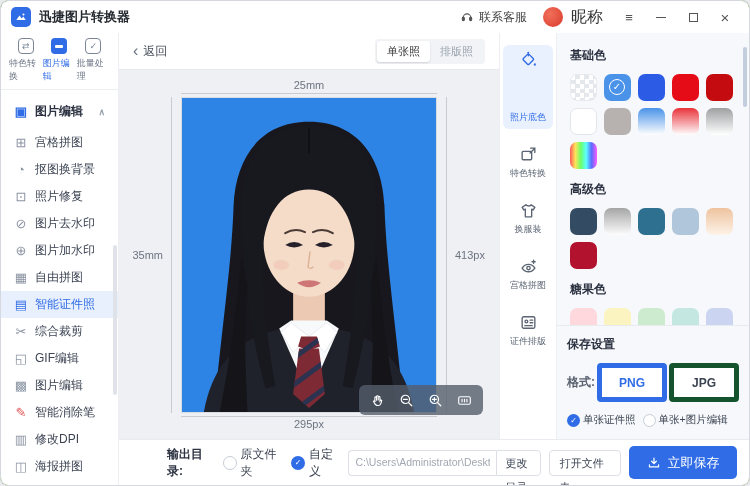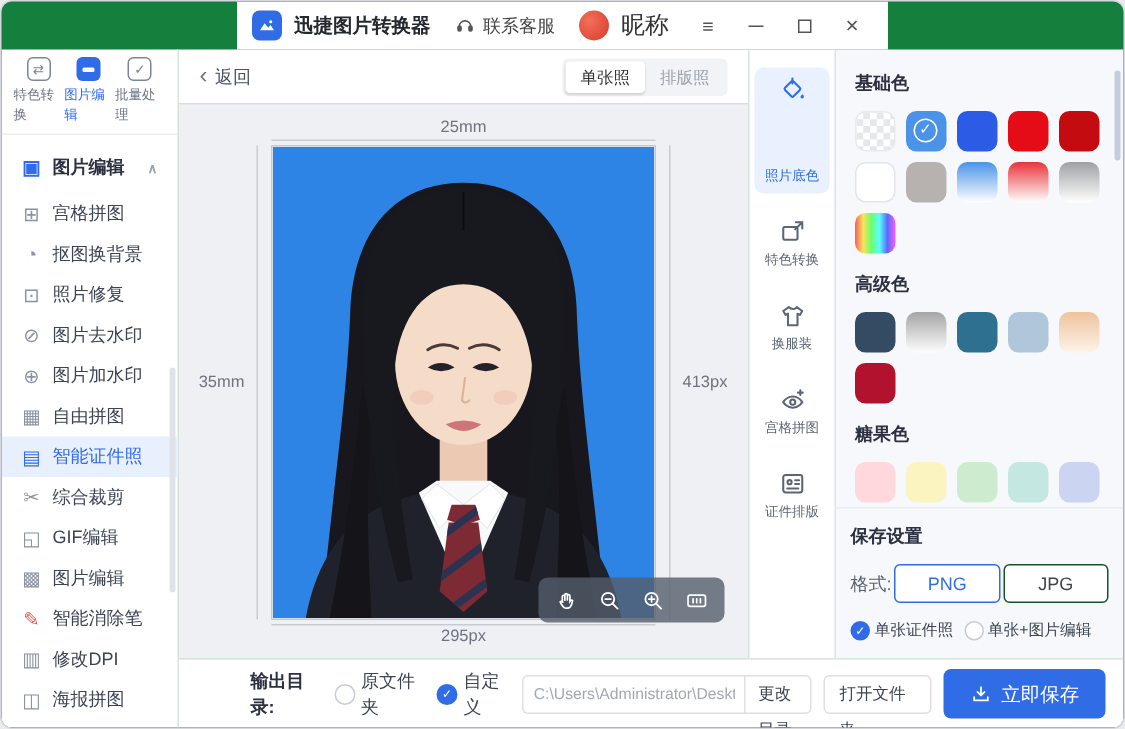--- a/index.html
+++ b/index.html
@@ -1,18 +1,18 @@
 <!DOCTYPE html>
 <html><head>
 <meta charset="utf-8">
 <style>
   * { box-sizing: border-box; margin: 0; padding: 0; }
   html,body { width:750px; height:486px; }
   body { font-family: "Liberation Sans", sans-serif; background:#e9ebef; }
-  .window { width:750px; height:486px; background:#15803d; border:1px solid #d5d8de; border-radius:8px; overflow:hidden; display:flex; flex-direction:column;align-items:center; }
+  .window { width:750px; height:486px; background:#4d7c0f; border:1px solid #d5d8de; border-radius:8px; overflow:hidden; display:flex; flex-direction:column; }
 
   
   .titlebar { flex:0 0 32px; display:flex; align-items:center; gap:8px; padding:0 12px 0 10px; background:#fff; }
   .logo { width:20px; height:20px; border-radius:5px; background:#2f6ce6; display:flex; align-items:center; justify-content:center; flex:0 0 20px; }
   .app-title { font-size:13px; font-weight:bold; color:#24292f; }
   .tb-spacer { flex:1; }
   .contact { display:flex; align-items:center; gap:5px; font-size:12px; color:#444; }
   .avatar { width:20px; height:20px; border-radius:50%; background:radial-gradient(circle at 35% 35%, #f2705a, #d83a2c); margin-left:8px; }
   .nickname { font-size:16px; color:#333; margin-right:6px; }
   .winbtn { width:24px; text-align:center; font-size:13px; color:#555; display:flex; align-items:center; justify-content:center; height:22px; }
@@ -83,23 +83,23 @@
   .cgroup:not(:first-child) .cgroup-title { margin-top:8px; }
   .swatch-grid { display:flex; flex-wrap:wrap; gap:7px; margin-bottom:12px; }
   .swatch { width:27px; height:27px; border-radius:7px; position:relative; cursor:default; }
   .swatch.bordered { border:1px solid #e2e5ea; }
   .swatch.checker { background:conic-gradient(#e4e7eb 25%, #fff 0 50%, #e4e7eb 0 75%, #fff 0); background-size:9px 9px; border:1px solid #e8eaee; }
   .swatch.rainbow { background:linear-gradient(90deg,#ff5a5a,#ffe45a,#6aff6a,#5affff,#5a6aff,#ff5aff); }
   .check { width:16px; height:16px; border:1.3px solid #fff; border-radius:50%; color:#fff; font-size:10px; line-height:13px; text-align:center; position:absolute; left:5px; top:5px; }
   .panel-scrollbar { position:absolute; right:2px; top:14px; width:4px; height:60px; background:#c2cedd; border-radius:2px; }
   .save-sec { flex:0 0 auto; border-top:1px solid #e8ebf0; padding:10px 10px 12px; }
   .save-title { font-size:12px; font-weight:bold; color:#2b3140; margin-bottom:10px; }
-  .fmt-row { display:flex; align-items:center; gap:2px; margin-bottom:11px; }
+  .fmt-row { display:flex; align-items:center; gap:2px; margin-bottom:11px;font-weight:bold; }
   .fmt-label { font-size:12px; color:#5a6270; flex:0 0 auto; }
-  .fmt-btn { flex:1; height:26px; border:1px solid #14532d; border-radius:4px; background:#fff; font-size:12px; color:#3c4453; display:flex; align-items:center; justify-content:center; cursor:default; }
+  .fmt-btn { flex:1; height:39px; border:5px solid #14532d; border-radius:4px; background:#fff; font-size:12px; color:#3c4453; display:flex; align-items:center; justify-content:center; cursor:default; }
   .fmt-btn.active { border-color:#2f6ce6; color:#2f6ce6; }
   .radio-row { display:flex; align-items:center; gap:7px; font-size:10.5px; color:#3c4453; white-space:nowrap; }
   .radio-opt { display:flex; align-items:center; gap:3px; cursor:default; }
   .radio { width:13px; height:13px; border-radius:50%; flex:0 0 13px; }
   .radio.checked { background:#2f6ce6; color:#fff; font-size:8px; display:flex; align-items:center; justify-content:center; }
   .radio.unchecked { border:1px solid #c6ccd6; background:#fff; }
 
   
   .bottombar { flex:0 0 46px; border-top:1px solid #e8ebf0; background:#fff; display:flex; align-items:center; padding:0 12px; gap:8px; }
   .out-label { font-size:12px; font-weight:bold; color:#2b3140;margin-left:36px; }

